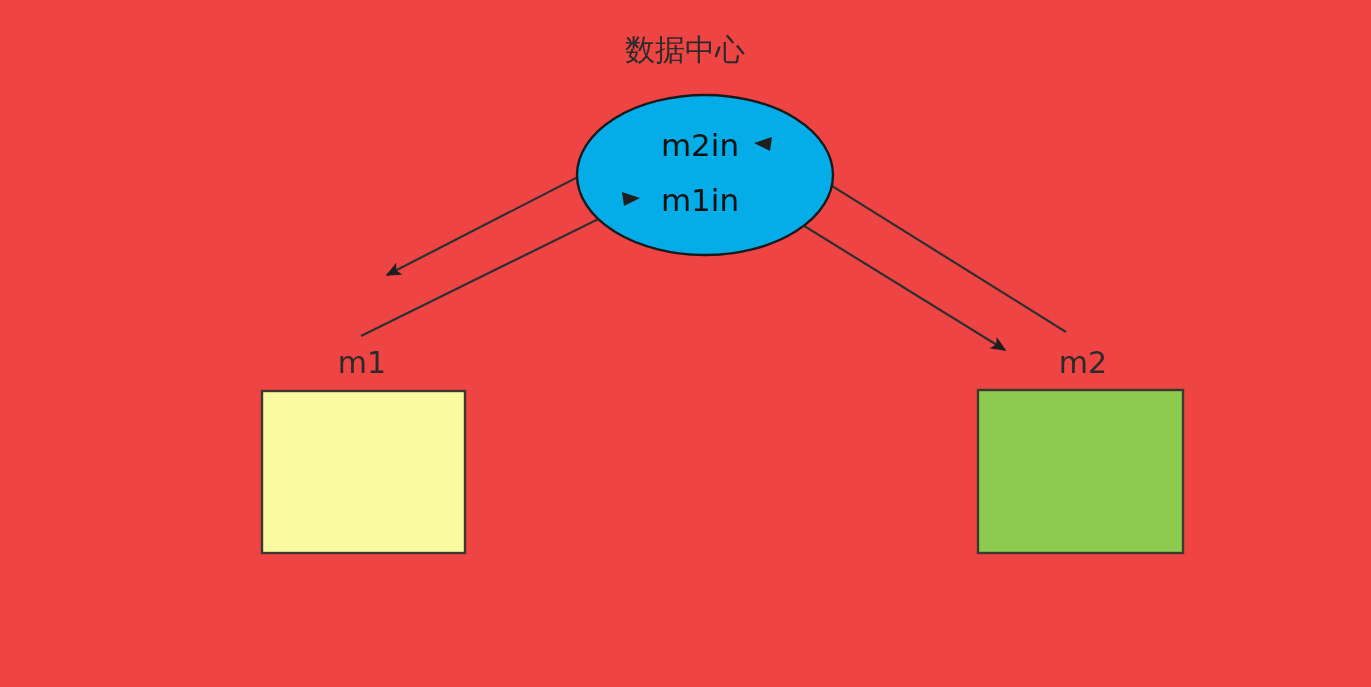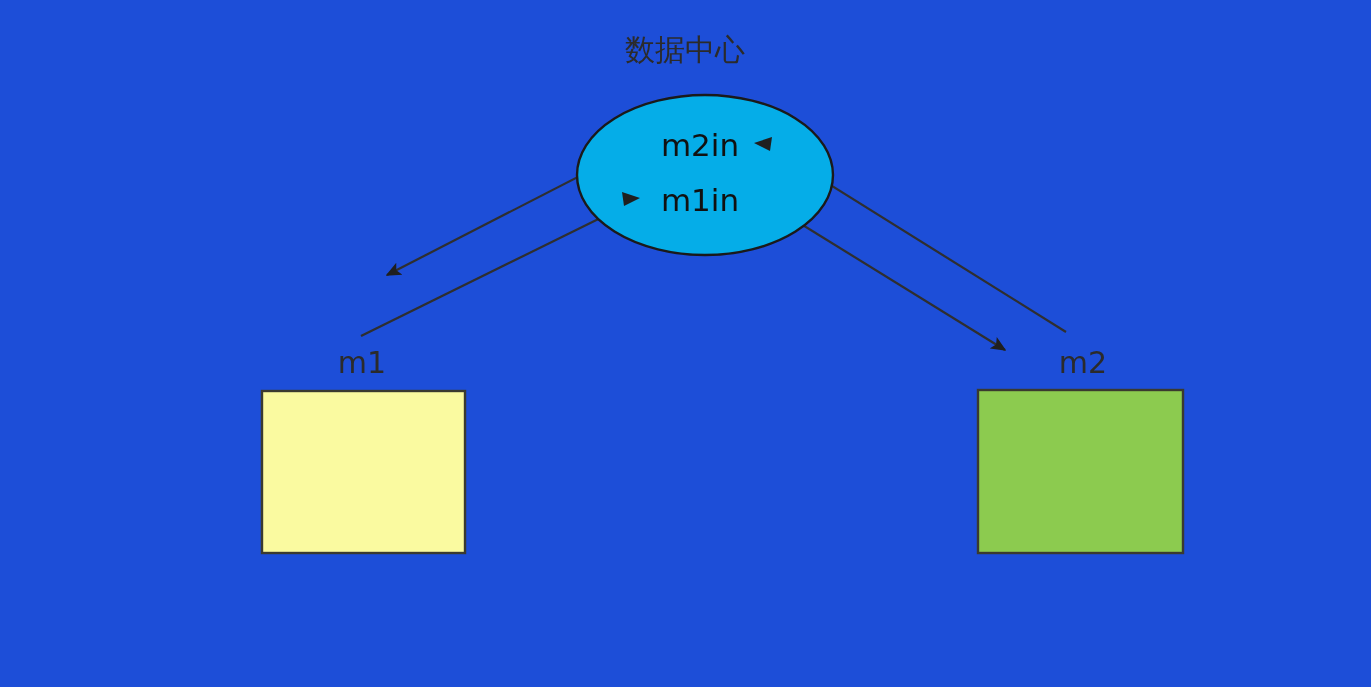--- a/index.html
+++ b/index.html
@@ -7,21 +7,21 @@
     padding: 0;
     background: #ffffff;
   }
   body {
     font-family: "DejaVu Sans", "Liberation Sans", sans-serif;
   }
   #canvas {
     position: relative;
     width: 1371px;
     height: 687px;
-    background: #1d4ed8;
+    background: #ef4444;
     overflow: hidden;
   }
   #diagram-svg {
     position: absolute;
     left: 0;
     top: 0;
     width: 1371px;
     height: 687px;
   }
   .node-label {

